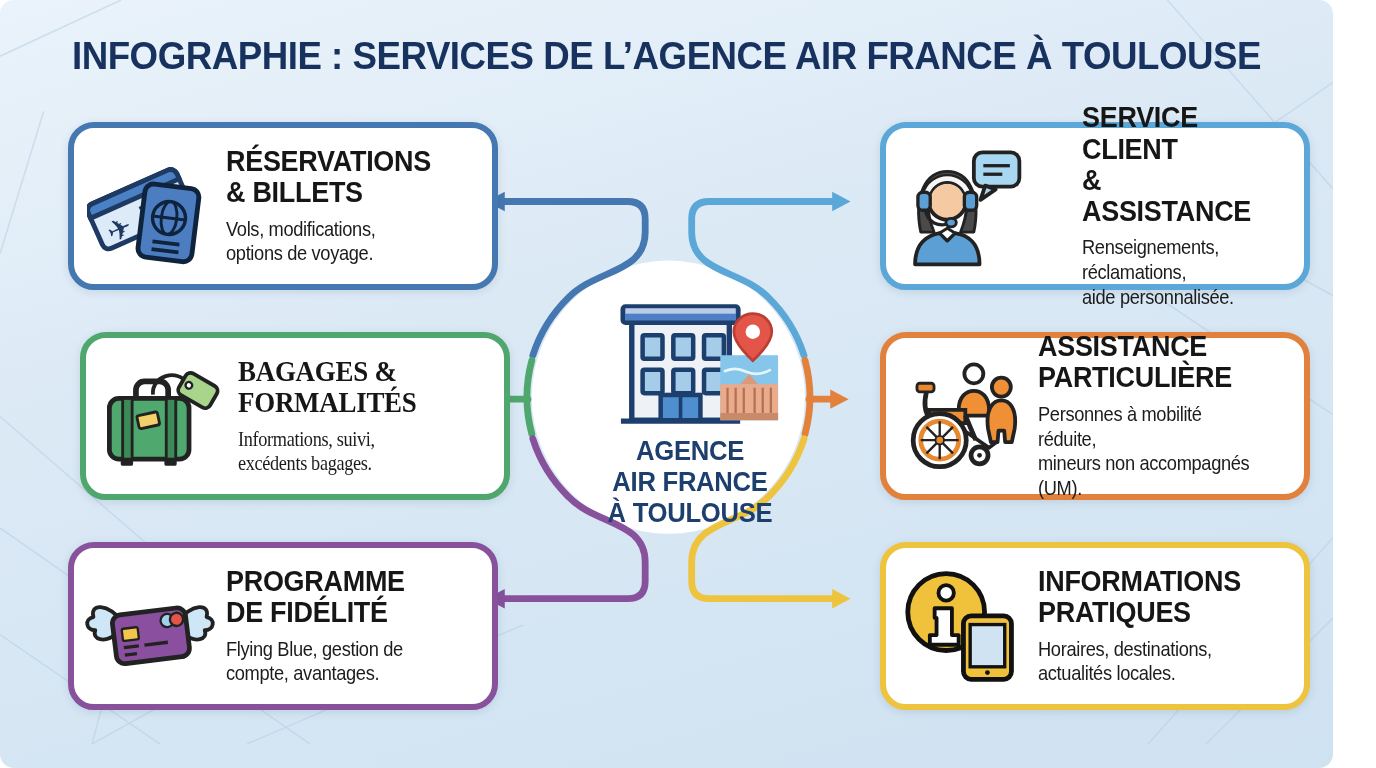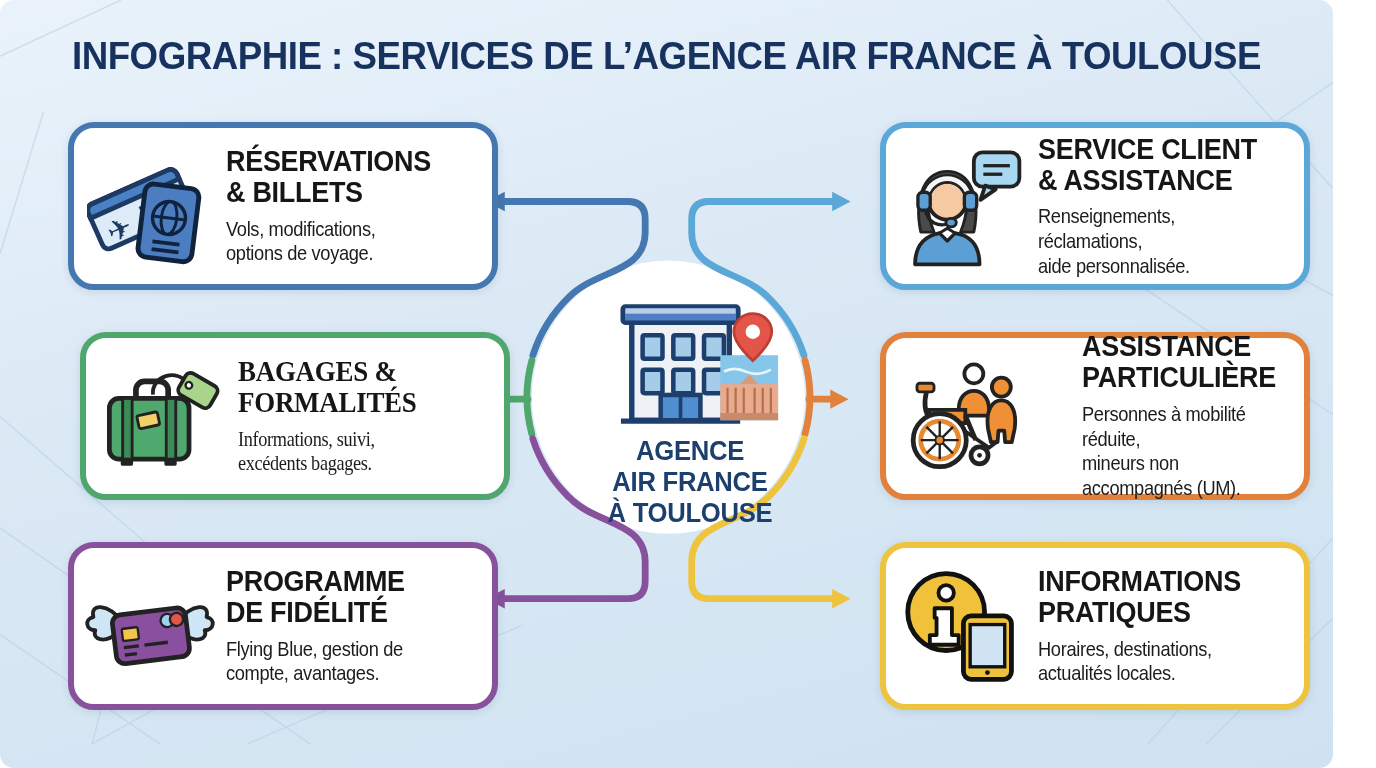--- a/index.html
+++ b/index.html
@@ -28,22 +28,22 @@
     white-space:pre-line;letter-spacing:-0.3px;
     transform:scaleX(.93);transform-origin:0 50%;
   }
   .card-desc{
     margin-top:8px;font-size:21px;line-height:1.18;color:#1c1c1c;
     white-space:pre-line;letter-spacing:-0.4px;
     transform:scaleX(.87);transform-origin:0 50%;
   }
   .pos-l1{left:68px;top:122px;}  .pos-l2{left:80px;top:332px;font-family:Liberation Serif, serif;}  .pos-l3{left:68px;top:542px;}
   .pos-r1{left:880px;top:122px;} .pos-r2{left:880px;top:332px;} .pos-r3{left:880px;top:542px;}
-  .b-blue{border-color:#4577b0;} .b-lblue{border-color:#5aa7d8;} .b-green{border-color:#4fa76e;}
-  .b-orange{border-color:#e2813b;gap:44px;} .b-purple{border-color:#87519c;} .b-yellow{border-color:#eec33d;}
+  .b-blue{border-color:#4577b0;} .b-lblue{border-color:#5aa7d8;gap:44px;} .b-green{border-color:#4fa76e;}
+  .b-orange{border-color:#e2813b;} .b-purple{border-color:#87519c;} .b-yellow{border-color:#eec33d;}
   .connectors{position:absolute;inset:0;z-index:1;}
   .hub-icon{position:absolute;left:585px;top:292px;width:220px;height:140px;z-index:2;}
   .hub-label{
     position:absolute;left:555px;top:436px;width:270px;z-index:2;text-align:center;
     font-size:27px;font-weight:800;color:#1d3f6e;line-height:1.15;
     white-space:pre-line;letter-spacing:-0.3px;transform:scaleX(.95);
   }
 </style>
 </head>
 <body>

